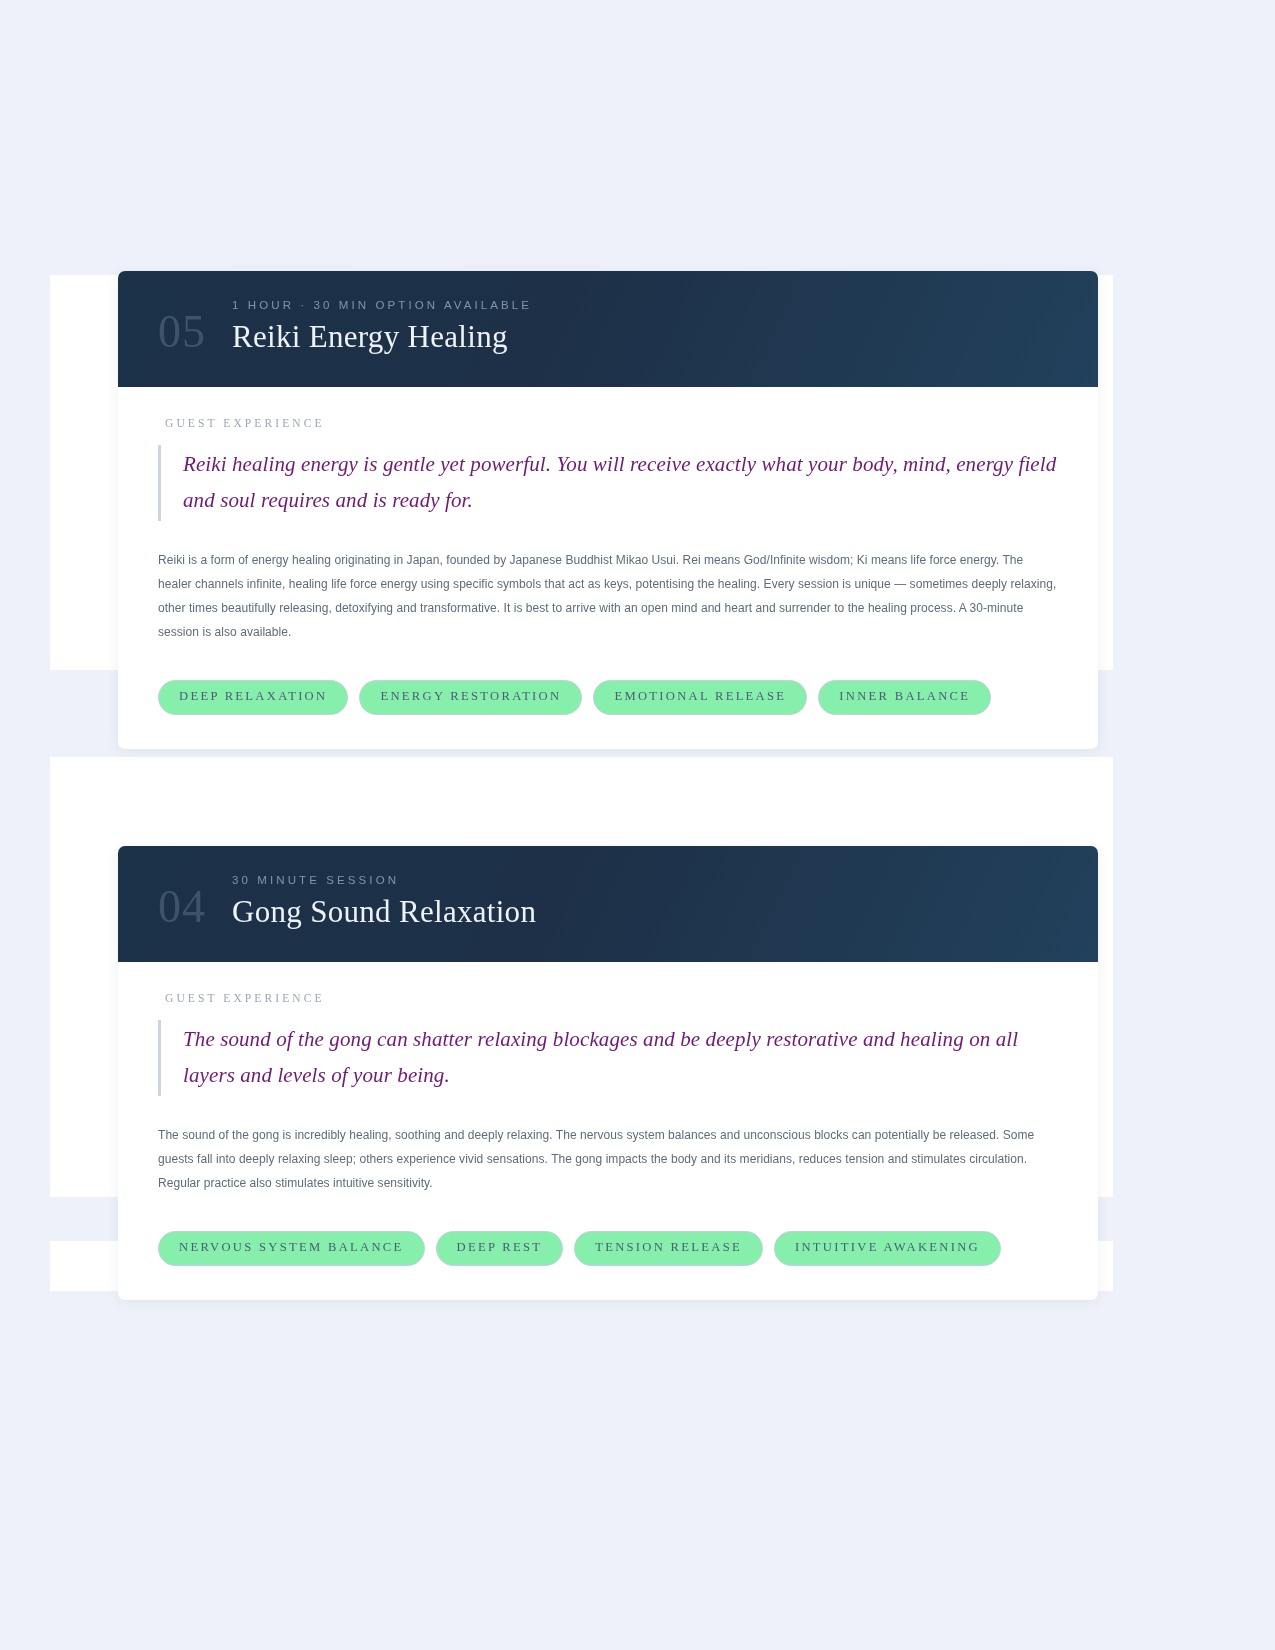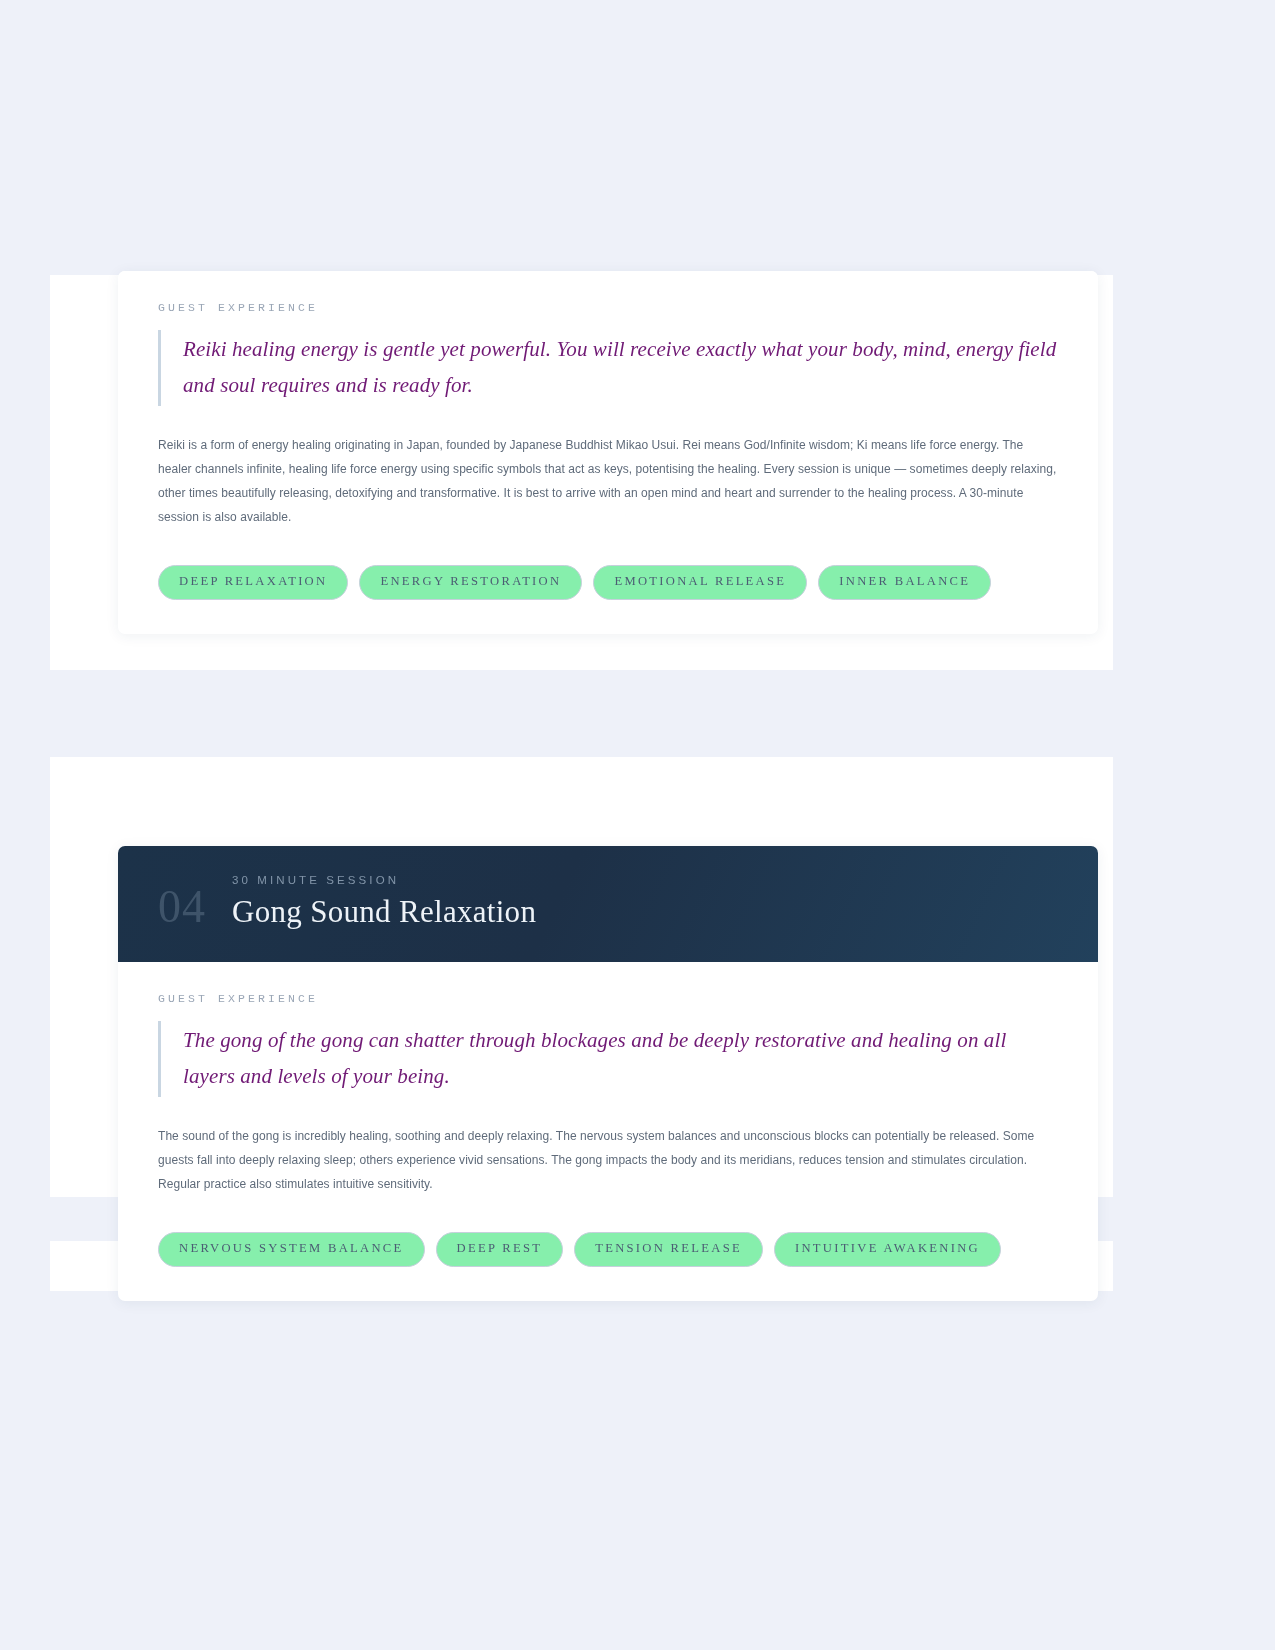--- a/index.html
+++ b/index.html
@@ -102,26 +102,27 @@
     letter-spacing: 0.3px;
   }
 
   
   .card-body {
     padding: 30px 40px 0 40px;
     background: #ffffff;
   }
 
   .section-label {
-    font-family: Liberation Mono, monospace;
+    font-family: Liberation Serif, serif;
     font-size: 11.5px;
     letter-spacing: 3.1px;
     text-transform: uppercase;
     color: #9aa6b6;
     margin-bottom: 16px;
+    margin-left: 7px;
   }
 
   .pullquote {
     border-left: 3px solid #c9d6e2;
     padding: 1px 0 3px 22px;
     margin-bottom: 27px;
   }
   .pullquote p {
     font-family: "Liberation Serif", serif;
     font-style: italic;
@@ -171,20 +172,27 @@
 <div class="notch" style="top:275px;left:0;width:50px;height:395px;"></div>
 <div class="notch" style="top:275px;left:1113px;width:162px;height:395px;"></div>
 <div class="notch" style="top:757px;left:0;width:50px;height:440px;"></div>
 <div class="notch" style="top:757px;left:1113px;width:162px;height:440px;"></div>
 <div class="notch" style="top:1241px;left:0;width:50px;height:50px;"></div>
 <div class="notch" style="top:1241px;left:1113px;width:162px;height:50px;"></div>
 
 <div class="page">
 
   <section class="card card-1">
+    <header class="card-header">
+      <div class="card-number">05</div>
+      <div class="header-text">
+        <div class="eyebrow">1 HOUR · 30 MIN OPTION AVAILABLE</div>
+        <h2 class="card-title">Reiki Energy Healing</h2>
+      </div>
+    </header>
 
     <div class="card-body">
       <div class="section-label">GUEST EXPERIENCE</div>
       <blockquote class="pullquote">
         <p>Reiki healing energy is gentle yet powerful. You will receive exactly what your body, mind, energy field and soul requires and is ready for.</p>
       </blockquote>
       <p class="body-copy">Reiki is a form of energy healing originating in Japan, founded by Japanese Buddhist Mikao Usui. Rei means God/Infinite wisdom; Ki means life force energy. The healer channels infinite, healing life force energy using specific symbols that act as keys, potentising the healing. Every session is unique — sometimes deeply relaxing, other times beautifully releasing, detoxifying and transformative. It is best to arrive with an open mind and heart and surrender to the healing process. A 30-minute session is also available.</p>
     </div>
 
     <div class="tag-row">
@@ -200,21 +208,21 @@
       <div class="card-number">04</div>
       <div class="header-text">
         <div class="eyebrow">30 MINUTE SESSION</div>
         <h2 class="card-title">Gong Sound Relaxation</h2>
       </div>
     </header>
 
     <div class="card-body">
       <div class="section-label">GUEST EXPERIENCE</div>
       <blockquote class="pullquote">
-        <p>The gong of the gong can shatter through blockages and be deeply restorative and healing on all layers and levels of your being.</p>
+        <p>The sound of the gong can shatter relaxing blockages and be deeply restorative and healing on all layers and levels of your being.</p>
       </blockquote>
       <p class="body-copy">The sound of the gong is incredibly healing, soothing and deeply relaxing. The nervous system balances and unconscious blocks can potentially be released. Some guests fall into deeply relaxing sleep; others experience vivid sensations. The gong impacts the body and its meridians, reduces tension and stimulates circulation. Regular practice also stimulates intuitive sensitivity.</p>
     </div>
 
     <div class="tag-row">
       <span class="tag">NERVOUS SYSTEM BALANCE</span>
       <span class="tag">DEEP REST</span>
       <span class="tag">TENSION RELEASE</span>
       <span class="tag">INTUITIVE AWAKENING</span>
     </div>

